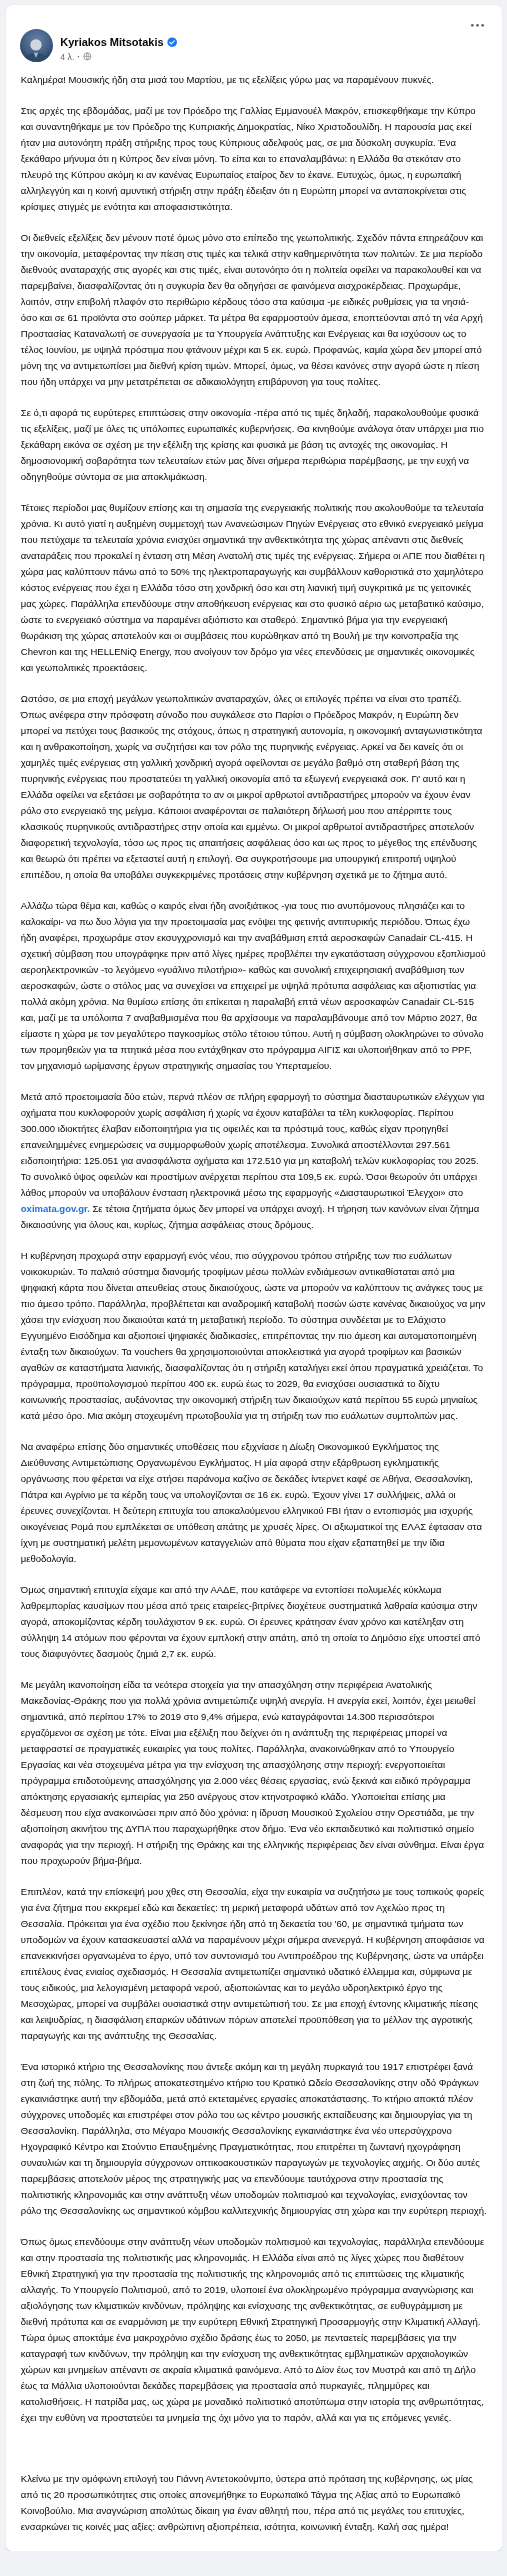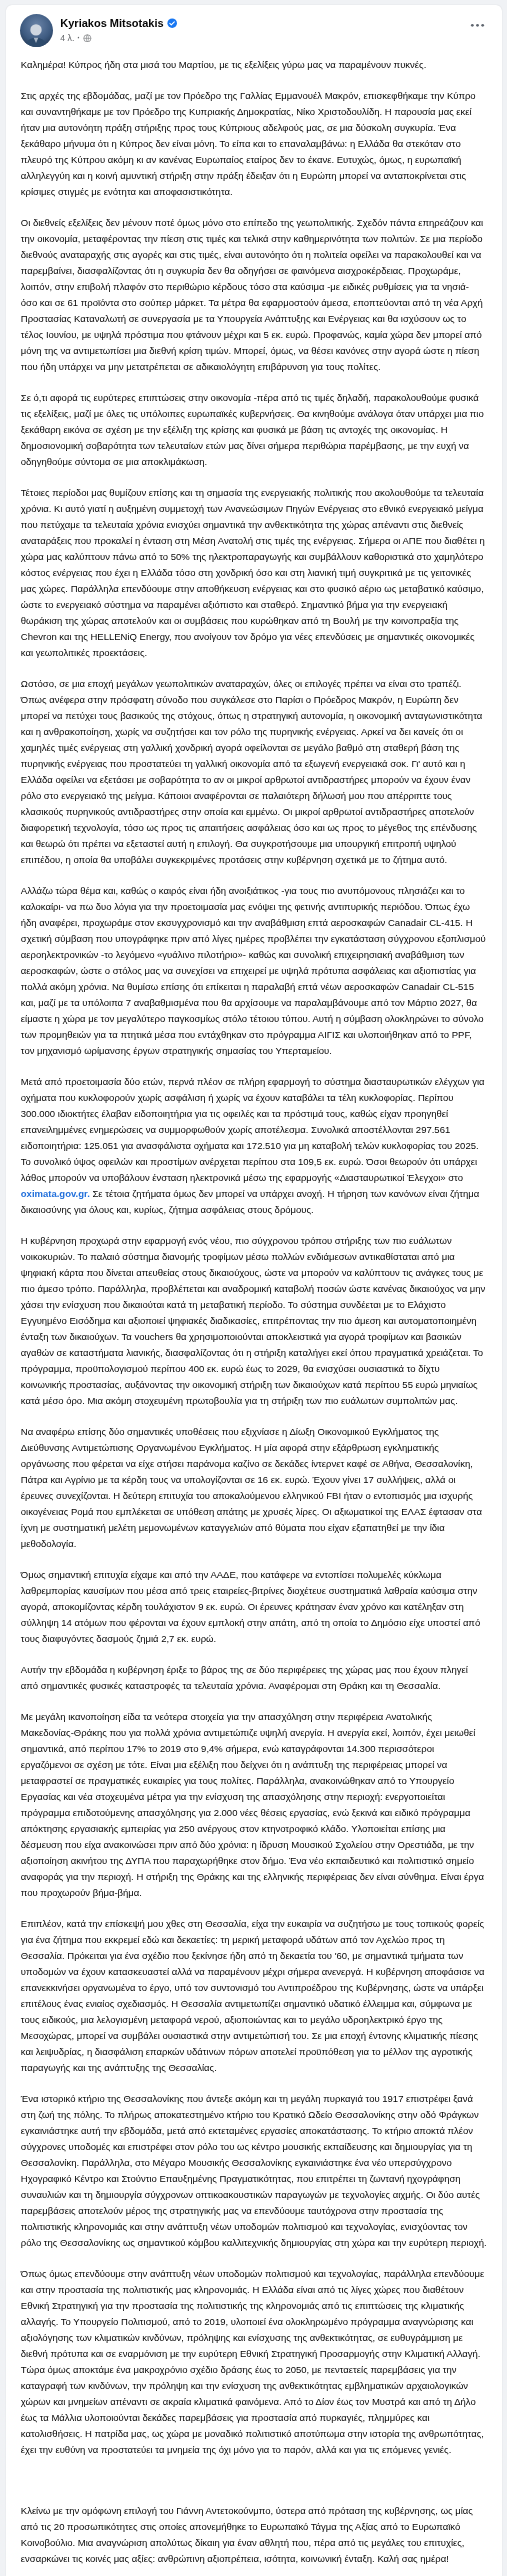--- a/index.html
+++ b/index.html
@@ -12,22 +12,22 @@
   .card{
     background:#ffffff;
     margin:4.6px 5.8px 0 5.8px;
     border-radius:5.8px;
     box-shadow:0 0.6px 1.2px rgba(0,0,0,.15);
     padding-bottom:8px;
   }
   
   .post-header{
     display:flex;
-    align-items:center;
-    padding:9px 14px 0 14px;
+    align-items:flex-end;
+    padding:24px 14px 0 14px;
     position:relative;
   }
   .avatar{
     width:33px;height:33px;border-radius:50%;
     background:radial-gradient(circle at 50% 35%, #6b84a8 0%, #3d5a80 55%, #16263c 100%);
     flex:0 0 auto;
     overflow:hidden;
     position:relative;
     cursor:pointer;
   }
@@ -88,32 +88,31 @@
     <div class="more-btn">
       <svg width="15" height="4.6" viewBox="0 0 26 8">
         <circle cx="4" cy="4" r="2.4" fill="#606770"></circle>
         <circle cx="13" cy="4" r="2.4" fill="#606770"></circle>
         <circle cx="22" cy="4" r="2.4" fill="#606770"></circle>
       </svg>
     </div>
   </header>
 
   <div class="post-content">
-    <p>Καλημέρα! Κύπρος ήδη στα μισά του Μαρτίου, με τις εξελίξεις γύρω μας να παραμένουν πυκνές.</p>
+    <p>Καλημέρα! Μουσικής ήδη στα μισά του Μαρτίου, με τις εξελίξεις γύρω μας να παραμένουν πυκνές.</p>
     <p>Στις αρχές της εβδομάδας, μαζί με τον Πρόεδρο της Γαλλίας Εμμανουέλ Μακρόν, επισκεφθήκαμε την Κύπρο και συναντηθήκαμε με τον Πρόεδρο της Κυπριακής Δημοκρατίας, Νίκο Χριστοδουλίδη. Η παρουσία μας εκεί ήταν μια αυτονόητη πράξη στήριξης προς τους Κύπριους αδελφούς μας, σε μια δύσκολη συγκυρία. Ένα ξεκάθαρο μήνυμα ότι η Κύπρος δεν είναι μόνη. Το είπα και το επαναλαμβάνω: η Ελλάδα θα στεκόταν στο πλευρό της Κύπρου ακόμη κι αν κανένας Ευρωπαίος εταίρος δεν το έκανε. Ευτυχώς, όμως, η ευρωπαϊκή αλληλεγγύη και η κοινή αμυντική στήριξη στην πράξη έδειξαν ότι η Ευρώπη μπορεί να ανταποκρίνεται στις κρίσιμες στιγμές με ενότητα και αποφασιστικότητα.</p>
     <p>Οι διεθνείς εξελίξεις δεν μένουν ποτέ όμως μόνο στο επίπεδο της γεωπολιτικής. Σχεδόν πάντα επηρεάζουν και την οικονομία, μεταφέροντας την πίεση στις τιμές και τελικά στην καθημερινότητα των πολιτών. Σε μια περίοδο διεθνούς αναταραχής στις αγορές και στις τιμές, είναι αυτονόητο ότι η πολιτεία οφείλει να παρακολουθεί και να παρεμβαίνει, διασφαλίζοντας ότι η συγκυρία δεν θα οδηγήσει σε φαινόμενα αισχροκέρδειας. Προχωράμε, λοιπόν, στην επιβολή πλαφόν στο περιθώριο κέρδους τόσο στα καύσιμα -με ειδικές ρυθμίσεις για τα νησιά- όσο και σε 61 προϊόντα στο σούπερ μάρκετ. Τα μέτρα θα εφαρμοστούν άμεσα, εποπτεύονται από τη νέα Αρχή Προστασίας Καταναλωτή σε συνεργασία με τα Υπουργεία Ανάπτυξης και Ενέργειας και θα ισχύσουν ως το τέλος Ιουνίου, με υψηλά πρόστιμα που φτάνουν μέχρι και 5 εκ. ευρώ. Προφανώς, καμία χώρα δεν μπορεί από μόνη της να αντιμετωπίσει μια διεθνή κρίση τιμών. Μπορεί, όμως, να θέσει κανόνες στην αγορά ώστε η πίεση που ήδη υπάρχει να μην μετατρέπεται σε αδικαιολόγητη επιβάρυνση για τους πολίτες.</p>
     <p>Σε ό,τι αφορά τις ευρύτερες επιπτώσεις στην οικονομία -πέρα από τις τιμές δηλαδή, παρακολουθούμε φυσικά τις εξελίξεις, μαζί με όλες τις υπόλοιπες ευρωπαϊκές κυβερνήσεις. Θα κινηθούμε ανάλογα όταν υπάρχει μια πιο ξεκάθαρη εικόνα σε σχέση με την εξέλιξη της κρίσης και φυσικά με βάση τις αντοχές της οικονομίας. Η δημοσιονομική σοβαρότητα των τελευταίων ετών μας δίνει σήμερα περιθώρια παρέμβασης, με την ευχή να οδηγηθούμε σύντομα σε μια αποκλιμάκωση.</p>
     <p>Τέτοιες περίοδοι μας θυμίζουν επίσης και τη σημασία της ενεργειακής πολιτικής που ακολουθούμε τα τελευταία χρόνια. Κι αυτό γιατί η αυξημένη συμμετοχή των Ανανεώσιμων Πηγών Ενέργειας στο εθνικό ενεργειακό μείγμα που πετύχαμε τα τελευταία χρόνια ενισχύει σημαντικά την ανθεκτικότητα της χώρας απέναντι στις διεθνείς αναταράξεις που προκαλεί η ένταση στη Μέση Ανατολή στις τιμές της ενέργειας. Σήμερα οι ΑΠΕ που διαθέτει η χώρα μας καλύπτουν πάνω από το 50% της ηλεκτροπαραγωγής και συμβάλλουν καθοριστικά στο χαμηλότερο κόστος ενέργειας που έχει η Ελλάδα τόσο στη χονδρική όσο και στη λιανική τιμή συγκριτικά με τις γειτονικές μας χώρες. Παράλληλα επενδύουμε στην αποθήκευση ενέργειας και στο φυσικό αέριο ως μεταβατικό καύσιμο, ώστε το ενεργειακό σύστημα να παραμένει αξιόπιστο και σταθερό. Σημαντικό βήμα για την ενεργειακή θωράκιση της χώρας αποτελούν και οι συμβάσεις που κυρώθηκαν από τη Βουλή με την κοινοπραξία της Chevron και της HELLENiQ Energy, που ανοίγουν τον δρόμο για νέες επενδύσεις με σημαντικές οικονομικές και γεωπολιτικές προεκτάσεις.</p>
     <p>Ωστόσο, σε μια εποχή μεγάλων γεωπολιτικών αναταραχών, όλες οι επιλογές πρέπει να είναι στο τραπέζι. Όπως ανέφερα στην πρόσφατη σύνοδο που συγκάλεσε στο Παρίσι ο Πρόεδρος Μακρόν, η Ευρώπη δεν μπορεί να πετύχει τους βασικούς της στόχους, όπως η στρατηγική αυτονομία, η οικονομική ανταγωνιστικότητα και η ανθρακοποίηση, χωρίς να συζητήσει και τον ρόλο της πυρηνικής ενέργειας. Αρκεί να δει κανείς ότι οι χαμηλές τιμές ενέργειας στη γαλλική χονδρική αγορά οφείλονται σε μεγάλο βαθμό στη σταθερή βάση της πυρηνικής ενέργειας που προστατεύει τη γαλλική οικονομία από τα εξωγενή ενεργειακά σοκ. Γι' αυτό και η Ελλάδα οφείλει να εξετάσει με σοβαρότητα το αν οι μικροί αρθρωτοί αντιδραστήρες μπορούν να έχουν έναν ρόλο στο ενεργειακό της μείγμα. Κάποιοι αναφέρονται σε παλαιότερη δήλωσή μου που απέρριπτε τους κλασικούς πυρηνικούς αντιδραστήρες στην οποία και εμμένω. Οι μικροί αρθρωτοί αντιδραστήρες αποτελούν διαφορετική τεχνολογία, τόσο ως προς τις απαιτήσεις ασφάλειας όσο και ως προς το μέγεθος της επένδυσης και θεωρώ ότι πρέπει να εξεταστεί αυτή η επιλογή. Θα συγκροτήσουμε μια υπουργική επιτροπή υψηλού επιπέδου, η οποία θα υποβάλει συγκεκριμένες προτάσεις στην κυβέρνηση σχετικά με το ζήτημα αυτό.</p>
     <p>Αλλάζω τώρα θέμα και, καθώς ο καιρός είναι ήδη ανοιξιάτικος -για τους πιο ανυπόμονους πλησιάζει και το καλοκαίρι- να πω δυο λόγια για την προετοιμασία μας ενόψει της φετινής αντιπυρικής περιόδου. Όπως έχω ήδη αναφέρει, προχωράμε στον εκσυγχρονισμό και την αναβάθμιση επτά αεροσκαφών Canadair CL-415. Η σχετική σύμβαση που υπογράφηκε πριν από λίγες ημέρες προβλέπει την εγκατάσταση σύγχρονου εξοπλισμού αεροηλεκτρονικών -το λεγόμενο «γυάλινο πιλοτήριο»- καθώς και συνολική επιχειρησιακή αναβάθμιση των αεροσκαφών, ώστε ο στόλος μας να συνεχίσει να επιχειρεί με υψηλά πρότυπα ασφάλειας και αξιοπιστίας για πολλά ακόμη χρόνια. Να θυμίσω επίσης ότι επίκειται η παραλαβή επτά νέων αεροσκαφών Canadair CL-515 και, μαζί με τα υπόλοιπα 7 αναβαθμισμένα που θα αρχίσουμε να παραλαμβάνουμε από τον Μάρτιο 2027, θα είμαστε η χώρα με τον μεγαλύτερο παγκοσμίως στόλο τέτοιου τύπου. Αυτή η σύμβαση ολοκληρώνει το σύνολο των προμηθειών για τα πτητικά μέσα που εντάχθηκαν στο πρόγραμμα ΑΙΓΙΣ και υλοποιήθηκαν από το PPF, τον μηχανισμό ωρίμανσης έργων στρατηγικής σημασίας του Υπερταμείου.</p>
     <p><span>Μετά από προετοιμασία δύο ετών, περνά πλέον σε πλήρη εφαρμογή το σύστημα διασταυρωτικών ελέγχων για οχήματα που κυκλοφορούν χωρίς ασφάλιση ή χωρίς να έχουν καταβάλει τα τέλη κυκλοφορίας. Περίπου 300.000 ιδιοκτήτες έλαβαν ειδοποιητήρια για τις οφειλές και τα πρόστιμά τους, καθώς είχαν προηγηθεί επανειλημμένες ενημερώσεις να συμμορφωθούν χωρίς αποτέλεσμα. Συνολικά αποστέλλονται 297.561 ειδοποιητήρια: 125.051 για ανασφάλιστα οχήματα και 172.510 για μη καταβολή τελών κυκλοφορίας του 2025. Το συνολικό ύψος οφειλών και προστίμων ανέρχεται περίπου στα 109,5 εκ. ευρώ. Όσοι θεωρούν ότι υπάρχει λάθος μπορούν να υποβάλουν ένσταση ηλεκτρονικά μέσω της εφαρμογής «Διασταυρωτικοί Έλεγχοι» στο </span><a class="inline-link">oximata.gov.gr.</a><span> Σε τέτοια ζητήματα όμως δεν μπορεί να υπάρχει ανοχή. Η τήρηση των κανόνων είναι ζήτημα δικαιοσύνης για όλους και, κυρίως, ζήτημα ασφάλειας στους δρόμους.</span></p>
     <p>Η κυβέρνηση προχωρά στην εφαρμογή ενός νέου, πιο σύγχρονου τρόπου στήριξης των πιο ευάλωτων νοικοκυριών. Το παλαιό σύστημα διανομής τροφίμων μέσω πολλών ενδιάμεσων αντικαθίσταται από μια ψηφιακή κάρτα που δίνεται απευθείας στους δικαιούχους, ώστε να μπορούν να καλύπτουν τις ανάγκες τους με πιο άμεσο τρόπο. Παράλληλα, προβλέπεται και αναδρομική καταβολή ποσών ώστε κανένας δικαιούχος να μην χάσει την ενίσχυση που δικαιούται κατά τη μεταβατική περίοδο. Το σύστημα συνδέεται με το Ελάχιστο Εγγυημένο Εισόδημα και αξιοποιεί ψηφιακές διαδικασίες, επιτρέποντας την πιο άμεση και αυτοματοποιημένη ένταξη των δικαιούχων. Τα vouchers θα χρησιμοποιούνται αποκλειστικά για αγορά τροφίμων και βασικών αγαθών σε καταστήματα λιανικής, διασφαλίζοντας ότι η στήριξη καταλήγει εκεί όπου πραγματικά χρειάζεται. Το πρόγραμμα, προϋπολογισμού περίπου 400 εκ. ευρώ έως το 2029, θα ενισχύσει ουσιαστικά το δίχτυ κοινωνικής προστασίας, αυξάνοντας την οικονομική στήριξη των δικαιούχων κατά περίπου 55 ευρώ μηνιαίως κατά μέσο όρο. Μια ακόμη στοχευμένη πρωτοβουλία για τη στήριξη των πιο ευάλωτων συμπολιτών μας.</p>
     <p>Να αναφέρω επίσης δύο σημαντικές υποθέσεις που εξιχνίασε η Δίωξη Οικονομικού Εγκλήματος της Διεύθυνσης Αντιμετώπισης Οργανωμένου Εγκλήματος. Η μία αφορά στην εξάρθρωση εγκληματικής οργάνωσης που φέρεται να είχε στήσει παράνομα καζίνο σε δεκάδες ίντερνετ καφέ σε Αθήνα, Θεσσαλονίκη, Πάτρα και Αγρίνιο με τα κέρδη τους να υπολογίζονται σε 16 εκ. ευρώ. Έχουν γίνει 17 συλλήψεις, αλλά οι έρευνες συνεχίζονται. Η δεύτερη επιτυχία του αποκαλούμενου ελληνικού FBI ήταν ο εντοπισμός μια ισχυρής οικογένειας Ρομά που εμπλέκεται σε υπόθεση απάτης με χρυσές λίρες. Οι αξιωματικοί της ΕΛΑΣ έφτασαν στα ίχνη με συστηματική μελέτη μεμονωμένων καταγγελιών από θύματα που είχαν εξαπατηθεί με την ίδια μεθοδολογία.</p>
     <p>Όμως σημαντική επιτυχία είχαμε και από την ΑΑΔΕ, που κατάφερε να εντοπίσει πολυμελές κύκλωμα λαθρεμπορίας καυσίμων που μέσα από τρεις εταιρείες-βιτρίνες διοχέτευε συστηματικά λαθραία καύσιμα στην αγορά, αποκομίζοντας κέρδη τουλάχιστον 9 εκ. ευρώ. Οι έρευνες κράτησαν έναν χρόνο και κατέληξαν στη σύλληψη 14 ατόμων που φέρονται να έχουν εμπλοκή στην απάτη, από τη οποία το Δημόσιο είχε υποστεί από τους διαφυγόντες δασμούς ζημιά 2,7 εκ. ευρώ.</p>
-    <p>Αυτήν την εβδομάδα η κυβέρνηση έριξε το βάρος της σε δύο περιφέρειες της χώρας μας που έχουν πληγεί από σημαντικές φυσικές καταστροφές τα τελευταία χρόνια. Αναφέρομαι στη Θράκη και τη Θεσσαλία.</p>
     <p>Με μεγάλη ικανοποίηση είδα τα νεότερα στοιχεία για την απασχόληση στην περιφέρεια Ανατολικής Μακεδονίας-Θράκης που για πολλά χρόνια αντιμετώπιζε υψηλή ανεργία. Η ανεργία εκεί, λοιπόν, έχει μειωθεί σημαντικά, από περίπου 17% το 2019 στο 9,4% σήμερα, ενώ καταγράφονται 14.300 περισσότεροι εργαζόμενοι σε σχέση με τότε. Είναι μια εξέλιξη που δείχνει ότι η ανάπτυξη της περιφέρειας μπορεί να μεταφραστεί σε πραγματικές ευκαιρίες για τους πολίτες. Παράλληλα, ανακοινώθηκαν από το Υπουργείο Εργασίας και νέα στοχευμένα μέτρα για την ενίσχυση της απασχόλησης στην περιοχή: ενεργοποιείται πρόγραμμα επιδοτούμενης απασχόλησης για 2.000 νέες θέσεις εργασίας, ενώ ξεκινά και ειδικό πρόγραμμα απόκτησης εργασιακής εμπειρίας για 250 ανέργους στον κτηνοτροφικό κλάδο. Υλοποιείται επίσης μια δέσμευση που είχα ανακοινώσει πριν από δύο χρόνια: η ίδρυση Μουσικού Σχολείου στην Ορεστιάδα, με την αξιοποίηση ακινήτου της ΔΥΠΑ που παραχωρήθηκε στον δήμο. Ένα νέο εκπαιδευτικό και πολιτιστικό σημείο αναφοράς για την περιοχή. Η στήριξη της Θράκης και της ελληνικής περιφέρειας δεν είναι σύνθημα. Είναι έργα που προχωρούν βήμα-βήμα.</p>
     <p>Επιπλέον, κατά την επίσκεψή μου χθες στη Θεσσαλία, είχα την ευκαιρία να συζητήσω με τους τοπικούς φορείς για ένα ζήτημα που εκκρεμεί εδώ και δεκαετίες: τη μερική μεταφορά υδάτων από τον Αχελώο προς τη Θεσσαλία. Πρόκειται για ένα σχέδιο που ξεκίνησε ήδη από τη δεκαετία του '60, με σημαντικά τμήματα των υποδομών να έχουν κατασκευαστεί αλλά να παραμένουν μέχρι σήμερα ανενεργά. Η κυβέρνηση αποφάσισε να επανεκκινήσει οργανωμένα το έργο, υπό τον συντονισμό του Αντιπροέδρου της Κυβέρνησης, ώστε να υπάρξει επιτέλους ένας ενιαίος σχεδιασμός. Η Θεσσαλία αντιμετωπίζει σημαντικό υδατικό έλλειμμα και, σύμφωνα με τους ειδικούς, μια λελογισμένη μεταφορά νερού, αξιοποιώντας και το μεγάλο υδροηλεκτρικό έργο της Μεσοχώρας, μπορεί να συμβάλει ουσιαστικά στην αντιμετώπισή του. Σε μια εποχή έντονης κλιματικής πίεσης και λειψυδρίας, η διασφάλιση επαρκών υδάτινων πόρων αποτελεί προϋπόθεση για το μέλλον της αγροτικής παραγωγής και της ανάπτυξης της Θεσσαλίας.</p>
     <p>Ένα ιστορικό κτήριο της Θεσσαλονίκης που άντεξε ακόμη και τη μεγάλη πυρκαγιά του 1917 επιστρέφει ξανά στη ζωή της πόλης. Το πλήρως αποκατεστημένο κτήριο του Κρατικό Ωδείο Θεσσαλονίκης στην οδό Φράγκων εγκαινιάστηκε αυτή την εβδομάδα, μετά από εκτεταμένες εργασίες αποκατάστασης. Το κτήριο αποκτά πλέον σύγχρονες υποδομές και επιστρέφει στον ρόλο του ως κέντρο μουσικής εκπαίδευσης και δημιουργίας για τη Θεσσαλονίκη. Παράλληλα, στο Μέγαρο Μουσικής Θεσσαλονίκης εγκαινιάστηκε ένα νέο υπερσύγχρονο Ηχογραφικό Κέντρο και Στούντιο Επαυξημένης Πραγματικότητας, που επιτρέπει τη ζωντανή ηχογράφηση συναυλιών και τη δημιουργία σύγχρονων οπτικοακουστικών παραγωγών με τεχνολογίες αιχμής. Οι δύο αυτές παρεμβάσεις αποτελούν μέρος της στρατηγικής μας να επενδύουμε ταυτόχρονα στην προστασία της πολιτιστικής κληρονομιάς και στην ανάπτυξη νέων υποδομών πολιτισμού και τεχνολογίας, ενισχύοντας τον ρόλο της Θεσσαλονίκης ως σημαντικού κόμβου καλλιτεχνικής δημιουργίας στη χώρα και την ευρύτερη περιοχή.</p>
     <p>Όπως όμως επενδύουμε στην ανάπτυξη νέων υποδομών πολιτισμού και τεχνολογίας, παράλληλα επενδύουμε και στην προστασία της πολιτιστικής μας κληρονομιάς. Η Ελλάδα είναι από τις λίγες χώρες που διαθέτουν Εθνική Στρατηγική για την προστασία της πολιτιστικής της κληρονομιάς από τις επιπτώσεις της κλιματικής αλλαγής. Το Υπουργείο Πολιτισμού, από το 2019, υλοποιεί ένα ολοκληρωμένο πρόγραμμα αναγνώρισης και αξιολόγησης των κλιματικών κινδύνων, πρόληψης και ενίσχυσης της ανθεκτικότητας, σε ευθυγράμμιση με διεθνή πρότυπα και σε εναρμόνιση με την ευρύτερη Εθνική Στρατηγική Προσαρμογής στην Κλιματική Αλλαγή. Τώρα όμως αποκτάμε ένα μακροχρόνιο σχέδιο δράσης έως το 2050, με πενταετείς παρεμβάσεις για την καταγραφή των κινδύνων, την πρόληψη και την ενίσχυση της ανθεκτικότητας εμβληματικών αρχαιολογικών χώρων και μνημείων απέναντι σε ακραία κλιματικά φαινόμενα. Από το Δίον έως τον Μυστρά και από τη Δήλο έως τα Μάλλια υλοποιούνται δεκάδες παρεμβάσεις για προστασία από πυρκαγιές, πλημμύρες και κατολισθήσεις. Η πατρίδα μας, ως χώρα με μοναδικό πολιτιστικό αποτύπωμα στην ιστορία της ανθρωπότητας, έχει την ευθύνη να προστατεύει τα μνημεία της όχι μόνο για το παρόν, αλλά και για τις επόμενες γενιές.</p>
     <p>Κλείνω με την ομόφωνη επιλογή του Γιάννη Αντετοκούνμπο, ύστερα από πρόταση της κυβέρνησης, ως μίας από τις 20 προσωπικότητες στις οποίες απονεμήθηκε το Ευρωπαϊκό Τάγμα της Αξίας από το Ευρωπαϊκό Κοινοβούλιο. Μια αναγνώριση απολύτως δίκαιη για έναν αθλητή που, πέρα από τις μεγάλες του επιτυχίες, ενσαρκώνει τις κοινές μας αξίες: ανθρώπινη αξιοπρέπεια, ισότητα, κοινωνική ένταξη. Καλή σας ημέρα!</p>
   </div>
 
 </article>
 
 

